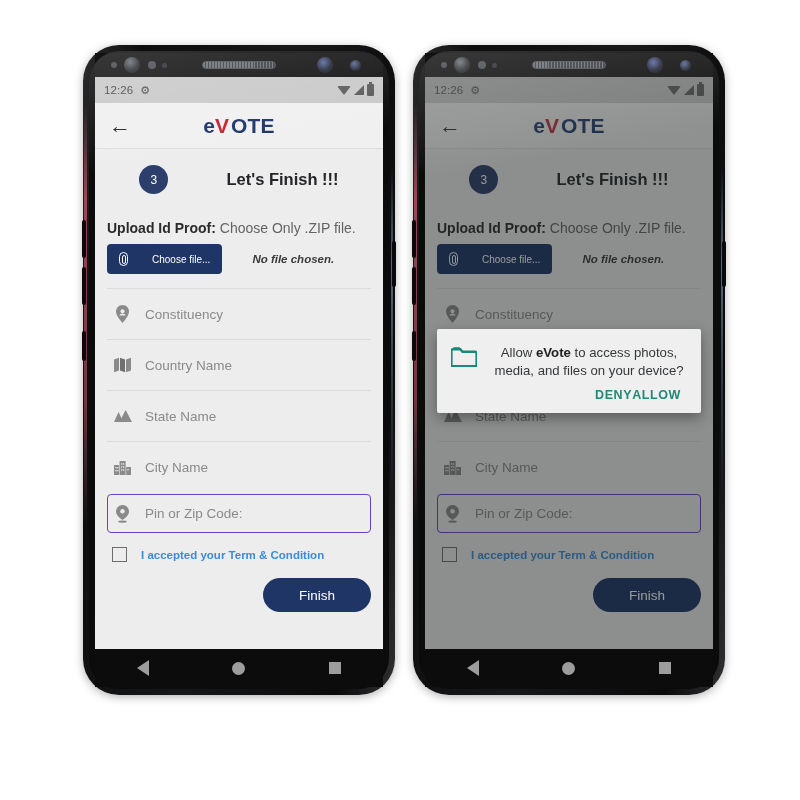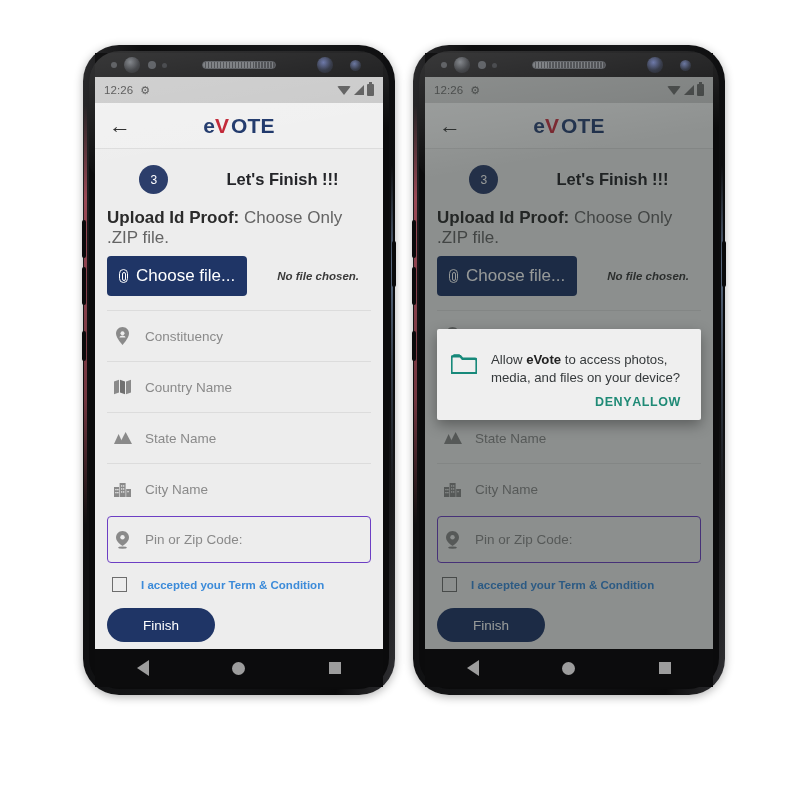--- a/index.html
+++ b/index.html
@@ -199,31 +199,31 @@
     padding: 16px 0 14px;
   }
   .step-badge {
     width: 29px; height: 29px; border-radius: 50%;
     background: #2c3e6b; color: #fff;
     font-size: 12px;
     display: flex; align-items: center; justify-content: center;
   }
   .step-title { font-size: 16.5px; font-weight: 700; color: #25262a; margin-left: 48px; }
 
-  .upload-label { font-size: 17px; color: #646464; margin-bottom: 8px; }
+  .upload-label { font-size: 14px; color: #646464; margin-bottom: 8px; margin-top: 12px; }
   .upload-label b { color: #2b2b2b; font-weight: 700; }
 
   .file-row { display: flex; align-items: center; gap: 10px; padding-bottom: 14px; }
   .choose-btn {
     background: #1f3566; color: #fff;
     border-radius: 4px;
-    height: 40px;
+    height: 30px;
     padding: 0 12px;
-    display: flex; align-items: center; gap: 8px;
-    font-size: 17px; font-weight: 500;
+    display: flex; align-items: center; gap: 24px;
+    font-size: 10px; font-weight: 500;
     cursor: pointer;
   }
   .clip {
     width: 9px; height: 14px;
     border: 1.7px solid #fff;
     border-radius: 5px 5px 5px 5px;
     position: relative;
   }
   .clip::after {
     content: ""; position: absolute;
@@ -237,21 +237,21 @@
   
   .field {
     display: flex; align-items: center; gap: 13px;
     height: 51px;
     border-top: 1px solid #dcdcdc;
     padding-left: 5px;
   }
   .field.focused {
     border: 1.5px solid #6c3fc4;
     border-radius: 4px;
-    height: 47px;
+    height: 39px;
     margin-top: 2px;
     padding-left: 4px;
   }
   .field-icon {
     width: 20px; height: 20px;
     display: flex; align-items: center; justify-content: center;
     color: #8a8a8a;
     flex: 0 0 20px;
   }
   .field-label { font-size: 13.5px; color: #8a8a8a; }
@@ -259,21 +259,21 @@
   
   .terms-row { display: flex; align-items: center; gap: 14px; padding: 14px 0 0 5px; }
   .checkbox {
     width: 15px; height: 15px;
     border: 1.8px solid #6d6d6d;
     background: transparent;
     cursor: pointer;
   }
   .terms-text { font-size: 11.5px; font-weight: 700; color: #3c8bd9; cursor: pointer; }
 
-  .finish-row { display: flex; justify-content: flex-start; padding-top: 16px; }
+  .finish-row { display: flex; justify-content: flex-end; padding-top: 16px; }
   .finish-btn {
     background: #1f3566; color: #fff;
     border-radius: 22px;
     height: 34px;
     padding: 0 36px;
     display: flex; align-items: center; justify-content: center;
     font-size: 13.5px; font-weight: 500;
     cursor: pointer;
   }
 
@@ -284,21 +284,22 @@
     z-index: 20;
   }
   .perm-dialog {
     position: absolute;
     z-index: 30;
     left: 12px; right: 12px;
     top: 252px;
     background: #efefef;
     border-radius: 2px;
     box-shadow: 0 5px 14px rgba(0,0,0,.35);
-    padding: 22px 14px 7px 14px;
+    padding: 15px 14px 7px 14px;
+    text-align: center;
   }
   .perm-body { display: flex; gap: 14px; }
   .folder-ic { flex: 0 0 26px; padding-top: 2px; }
   .perm-text {
     font-size: 13.2px;
     color: #35393b;
     line-height: 1.33;
   }
   .perm-text b { font-weight: 700; color: #222; }
   .perm-actions {

